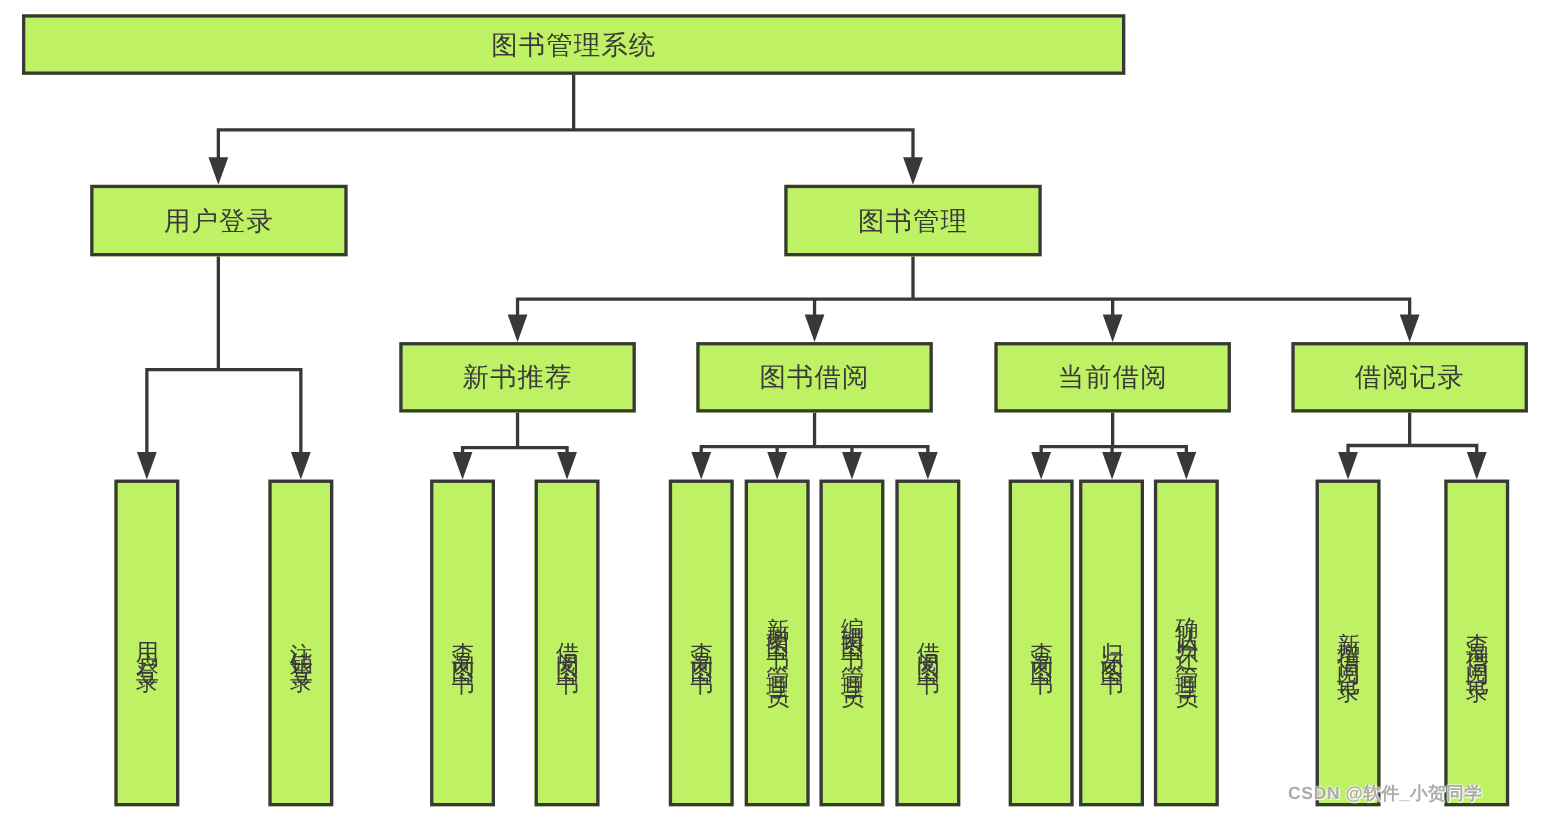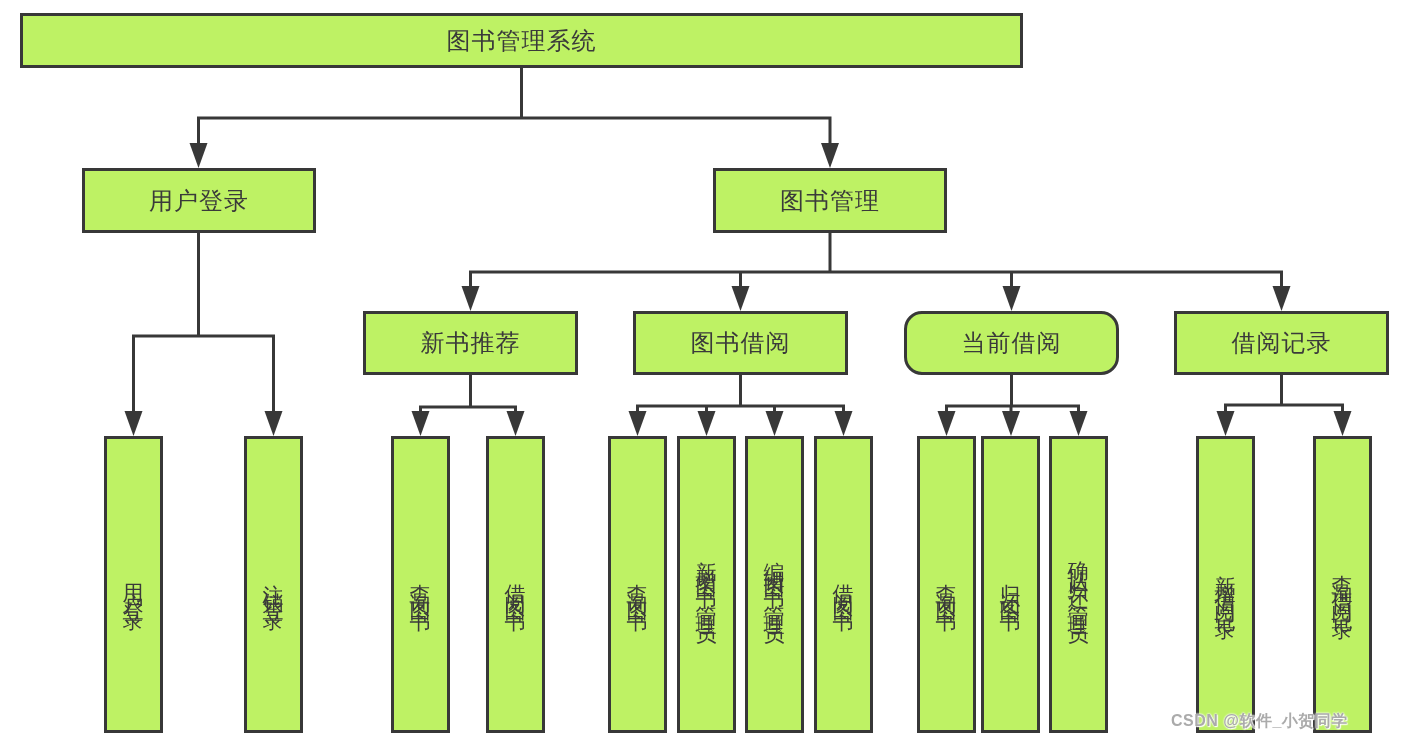--- a/index.html
+++ b/index.html
@@ -112,21 +112,21 @@
   <div class="box" style="left:713px;top:168px;width:234px;height:65px;text-align:center;">
     <span class="hlabel">图书管理</span>
   </div>
 
   <div class="box" style="left:363px;top:311px;width:215px;height:64px;">
     <span class="hlabel">新书推荐</span>
   </div>
   <div class="box" style="left:633px;top:311px;width:215px;height:64px;">
     <span class="hlabel">图书借阅</span>
   </div>
-  <div class="box" style="left:904px;top:311px;width:215px;height:64px;border-radius:18px;">
+  <div class="box" style="left:904px;top:311px;width:215px;height:64px;">
     <span class="hlabel">当前借阅</span>
   </div>
   <div class="box" style="left:1174px;top:311px;width:215px;height:64px;">
     <span class="hlabel">借阅记录</span>
   </div>
 
   <div class="box" style="left:104px;top:436px;width:59px;height:297px;">
     <span class="vlabel">用户登录</span>
   </div>
   <div class="box" style="left:244px;top:436px;width:59px;height:297px;">

